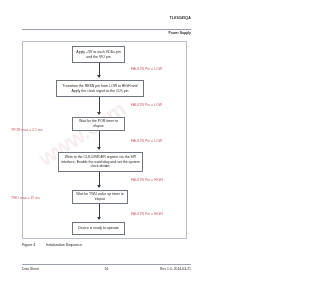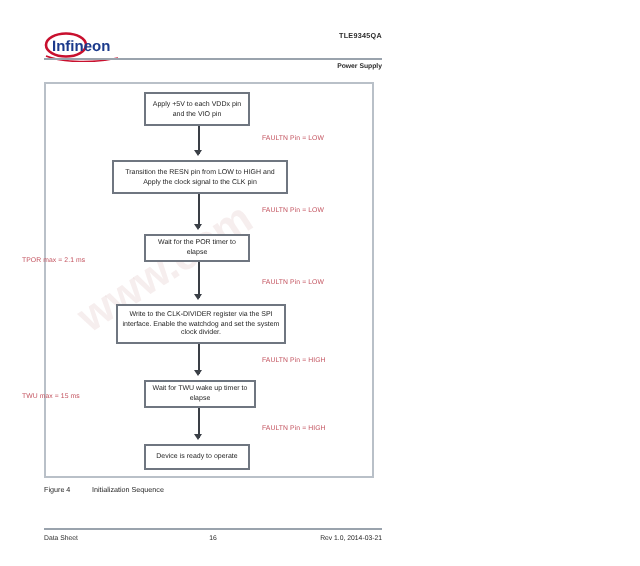--- a/index.html
+++ b/index.html
@@ -188,29 +188,20 @@
     letter-spacing: -0.5px;
   }
 </style>
 </head>
 <body>
 
 <div class="page">
 
   <div class="header">
 
-    <div class="logo">
-      <svg width="56" height="15" viewBox="0 0 112 30">
-        <ellipse cx="22" cy="13" rx="20" ry="11.5" fill="none" stroke="#c8102e" stroke-width="2.6"></ellipse>
-        <g fill="#1b3a8c" font-family="Liberation Sans, sans-serif" font-size="15" font-weight="bold">
-          <text x="8" y="19">Infineon</text>
-        </g>
-        <path d="M2 24 C 20 31, 50 31, 74 26" fill="none" stroke="#c8102e" stroke-width="1.6"></path>
-      </svg>
-    </div>
 
     <div class="doc-id">TLE9345QA</div>
     <div class="header-rule"></div>
     <div class="section-label">Power Supply</div>
   </div>
 
   <div class="watermark">www.com</div>
 
   <div class="figure-frame"></div>
 

